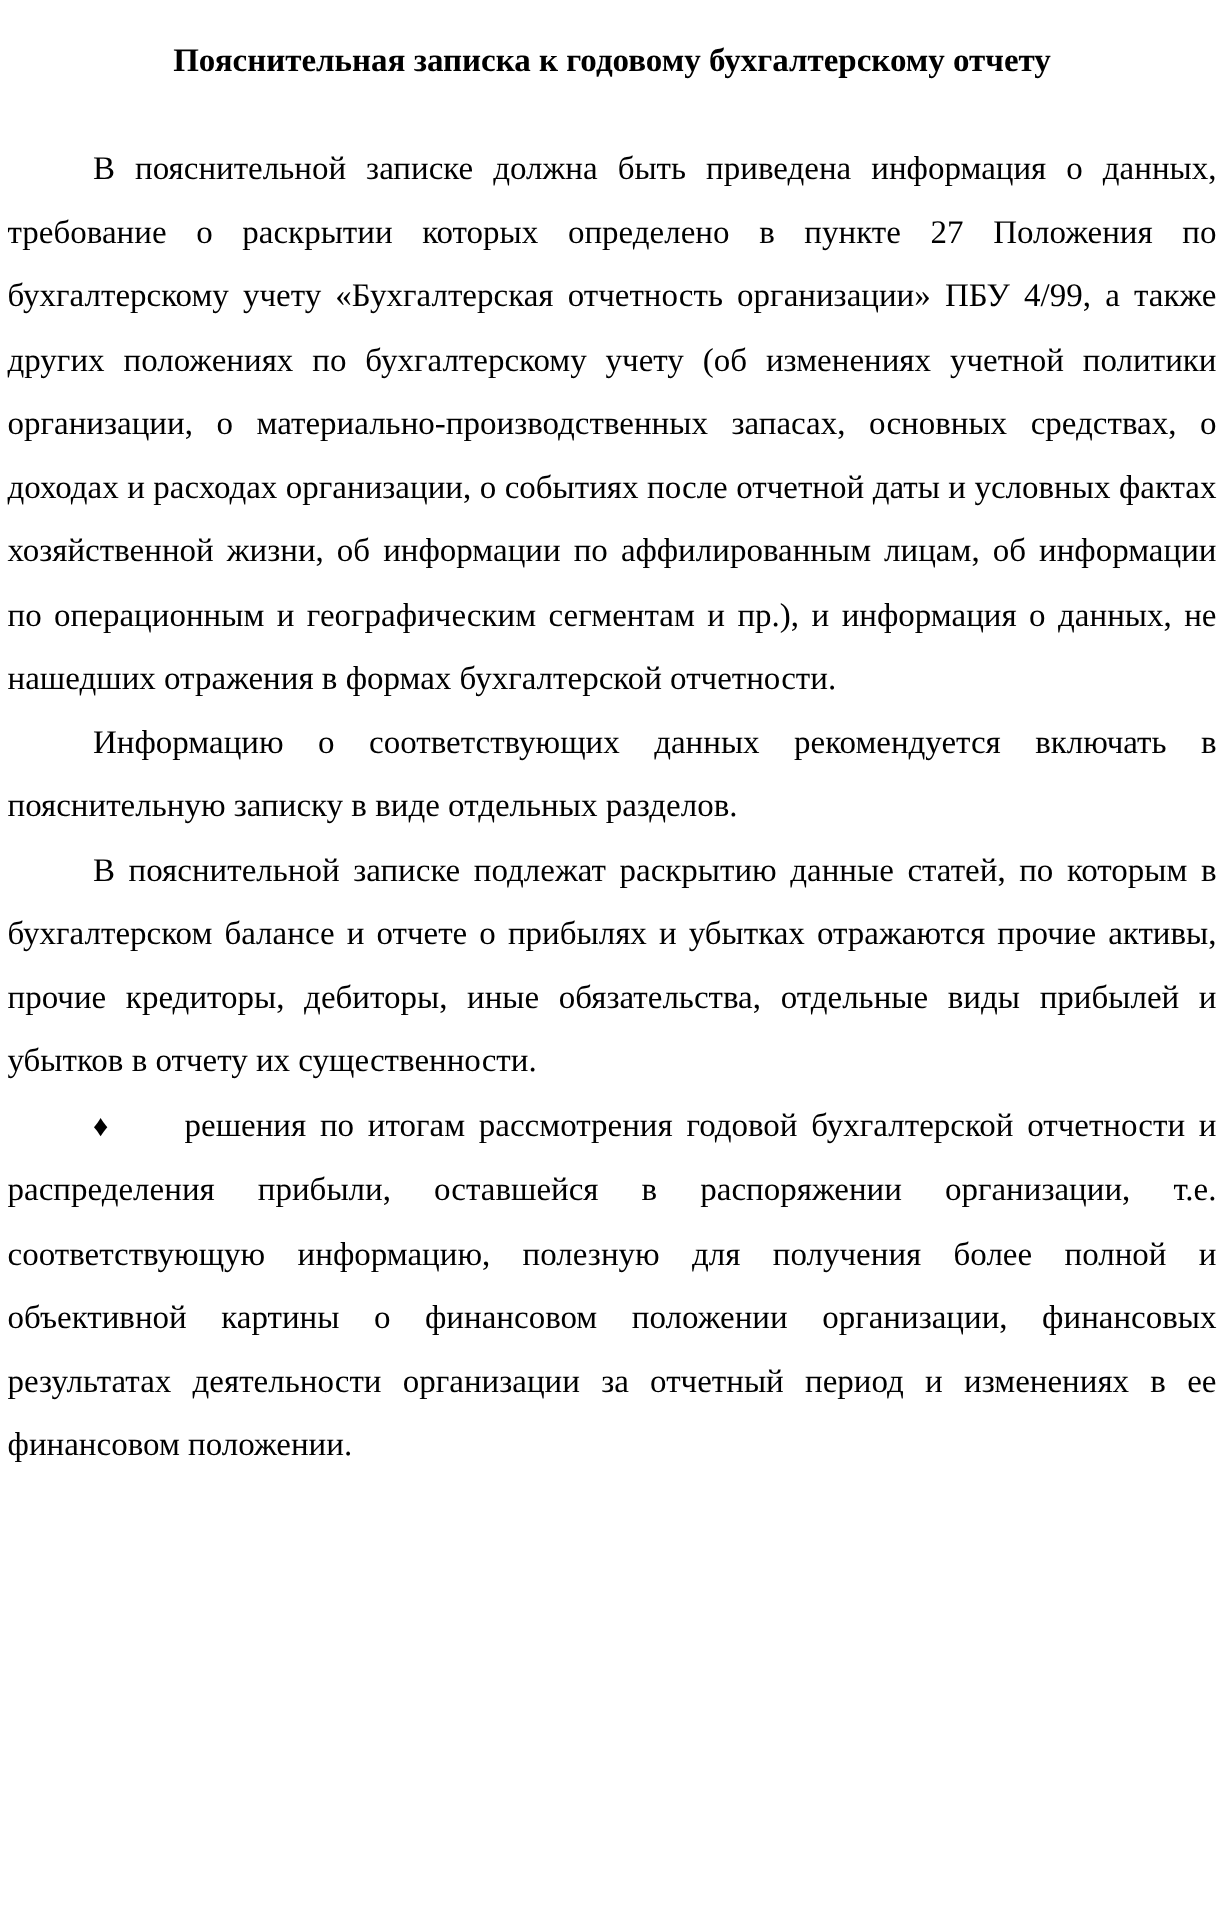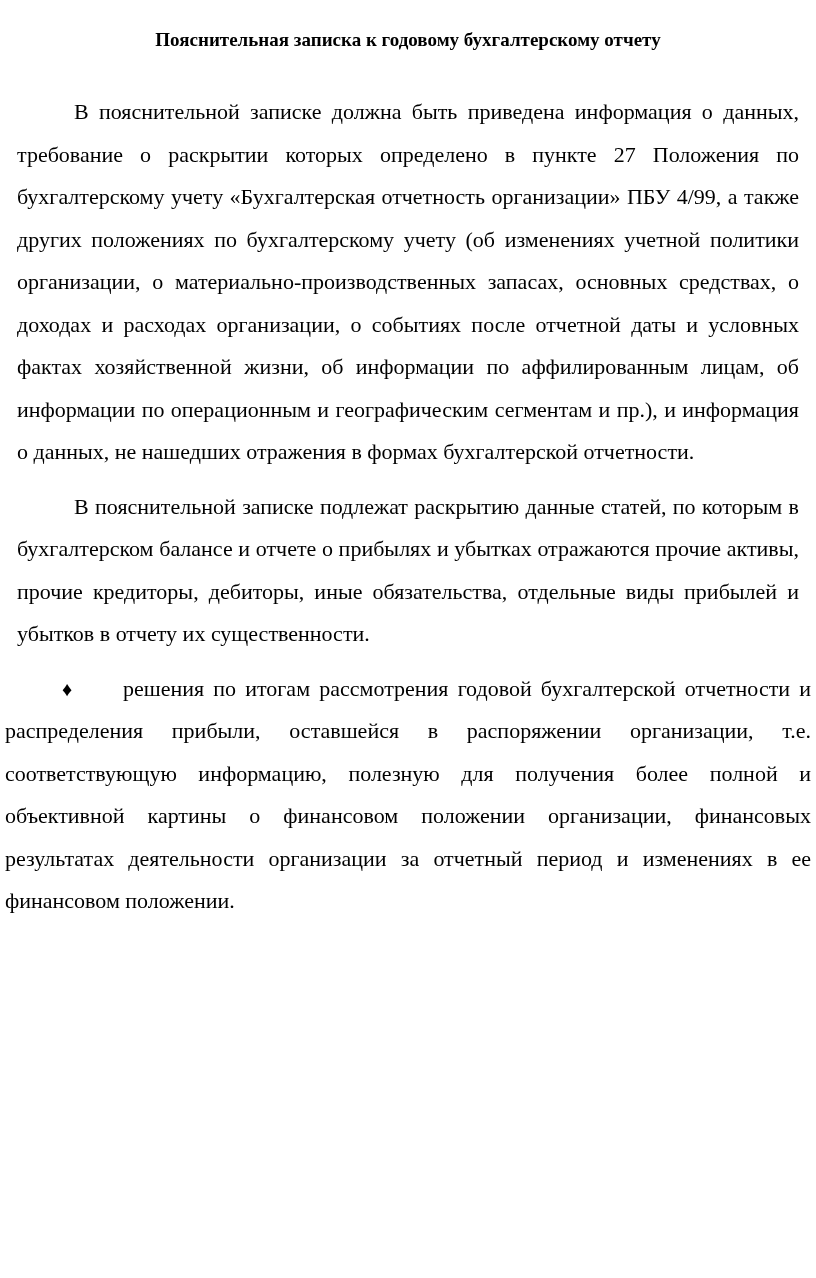--- a/index.html
+++ b/index.html
@@ -13,28 +13,28 @@
     box-sizing: border-box;
     background: #ffffff;
     color: #000000;
     font-family: "Liberation Serif", "DejaVu Serif", serif;
     font-size: 22px;
     line-height: 42.5px;
     padding: 18px 5px 0 5px;
     overflow: hidden;
   }
   .doc-title {
-    font-size: 19px;
+    font-size: 22px;
     font-weight: bold;
     text-align: center;
     margin: 0 0 30px 0;
     line-height: 43px;
   }
   p.body-par {
-    margin: 12px;
+    margin: 0;
     text-align: justify;
     text-indent: 57px;
   }
   p.bullet-par {
     margin: 0;
     text-align: justify;
     text-indent: 57px;
   }
   .bullet-marker {
     display: inline-block;
@@ -45,20 +45,21 @@
 </style>
 </head>
 <body>
 
 <div class="page">
 
   <h1 class="doc-title">Пояснительная записка к годовому бухгалтерскому отчету</h1>
 
   <p class="body-par">В пояснительной записке должна быть приведена информация о данных, требование о раскрытии которых определено в пункте 27 Положения по бухгалтерскому учету «Бухгалтерская отчетность организации» ПБУ 4/99, а также других положениях по бухгалтерскому учету (об изменениях учетной политики организации, о материально-производственных запасах, основных средствах, о доходах и расходах организации, о событиях после отчетной даты и условных фактах хозяйственной жизни, об информации по аффилированным лицам, об информации по операционным и географическим сегментам и пр.), и информация о данных, не нашедших отражения в формах бухгалтерской отчетности.</p>
 
+  <p class="body-par">Информацию о соответствующих данных рекомендуется включать в пояснительную записку в виде отдельных разделов.</p>
 
   <p class="body-par">В пояснительной записке подлежат раскрытию данные статей, по которым в бухгалтерском балансе и отчете о прибылях и убытках отражаются прочие активы, прочие кредиторы, дебиторы, иные обязательства, отдельные виды прибылей и убытков в отчету их существенности.</p>
 
 
 
 
 
   <p class="bullet-par"><span class="bullet-marker">♦</span><span>решения по итогам рассмотрения годовой бухгалтерской отчетности и распределения прибыли, оставшейся в распоряжении организации, т.е. соответствующую информацию, полезную для получения более полной и объективной картины о финансовом положении организации, финансовых результатах деятельности организации за отчетный период и изменениях в ее финансовом положении.</span></p>
 
 </div>

